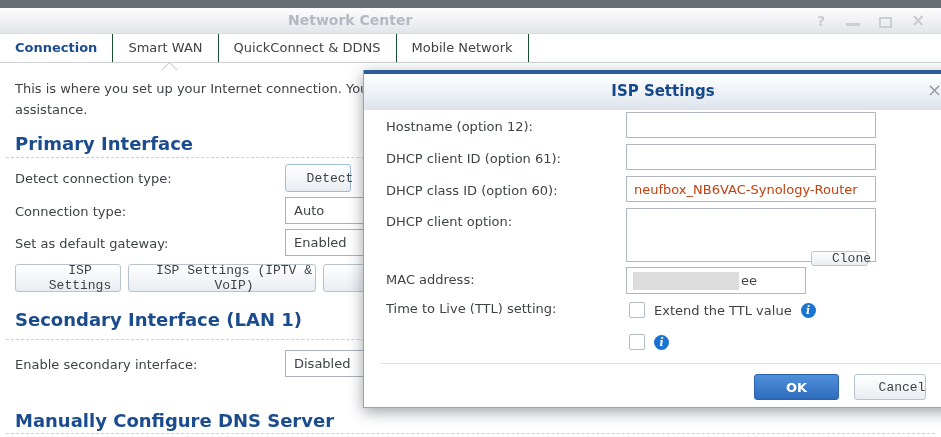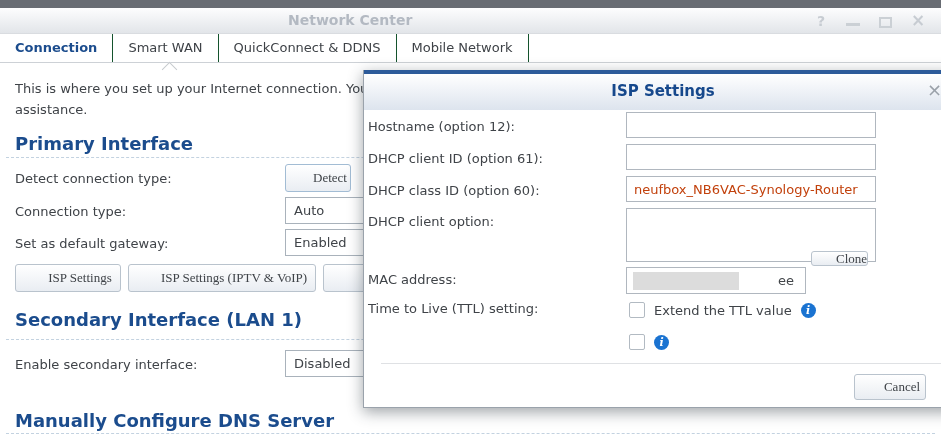--- a/index.html
+++ b/index.html
@@ -27,38 +27,38 @@
            border-top:1px solid #c6cace; border-left:1px solid #c6cace;
            transform:rotate(45deg); z-index:2; }
 
   
   .txt { position:absolute; white-space:nowrap; }
   .h-section { position:absolute; font-size:18px; font-weight:bold; color:#1b4c8d; white-space:nowrap; }
   .dash { position:absolute; left:6px; width:929px; border-top:1px dashed #c3d2e0; }
 
   .btn { position:absolute; background:linear-gradient(#ffffff,#e9edf2); border:1px solid #b9c3cd;
          border-radius:3px; font-size:13px; color:#3f4348; text-align:center; cursor:pointer;
-         font-family:Liberation Serif, serif; display:flex; align-items:center; justify-content:center;padding-left:24px; }
+         font-family:Liberation Mono, monospace; display:flex; align-items:center; justify-content:center;padding-left:24px; }
   .sel { position:absolute; background:#fff; border:1px solid #a9b2bb; height:27px; line-height:25px;
          padding-left:8px; width:220px; cursor:pointer; }
 
   
   .dialog { position:absolute; left:363px; top:70px; width:600px; height:338px; background:#fff;
             border:1px solid #9aa2ab; border-top:none; box-shadow:0 4px 14px rgba(40,50,60,.45); z-index:10; }
   .dlg-topbar { height:4px; background:#2d5b9a; }
   .dlg-header { height:36px; background:linear-gradient(#ffffff,#dde4ee); text-align:center; }
   .dlg-title { line-height:34px; font-weight:bold; font-size:15px; color:#16488c; }
   .dlg-close { position:absolute; left:563px; top:9px; font-size:18px; color:#9aa1a9; cursor:pointer; }
-  .dlg-label { position:absolute; left:4px; white-space:nowrap;text-align:center; }
+  .dlg-label { position:absolute; left:22px; white-space:nowrap;text-align:center; }
   .dlg-input { position:absolute; left:262px; width:250px; height:26px; border:1px solid #b0b7bf;
                padding:0 7px; font-size:13px; color:#c2410c; font-family:inherit; background:#fff; }
   .dlg-textarea { position:absolute; left:262px; top:138px; width:250px; height:54px;
                   border:1px solid #b0b7bf; resize:none; font-family:inherit; font-size:13px; }
   .mac-field { position:absolute; left:262px; top:197px; width:180px; height:27px;
-               border:1px solid #b0b7bf; background:#fff; display:flex; align-items:center;gap:37px; }
+               border:1px solid #b0b7bf; background:#fff; display:flex; align-items:center; }
   .mac-redact { width:106px; height:18px; background:#dcdcdc; margin-left:6px; }
   .mac-suffix { margin-left:2px; color:#42464a; }
   .clone-btn { left:447px; top:181px; width:57px; height:15px; }
   .ttl-row { position:absolute; left:265px; display:flex; align-items:center; gap:9px; }
   .cb { width:16px; height:16px; background:#fff; border:1px solid #b2bac2; border-radius:2px; cursor:pointer; }
   .info { width:15px; height:15px; border-radius:50%; background:#1a73d1; color:#fff; font-size:11px;
           font-style:italic; font-weight:bold; text-align:center; line-height:15px;
           font-family:"DejaVu Serif",serif; cursor:pointer; }
   .dlg-sep { position:absolute; left:17px; width:583px; top:293px; border-top:1px solid #dfe1e4; }
   .ok-btn { position:absolute; left:390px; top:304px; width:85px; height:26px;
@@ -149,16 +149,17 @@
       <span class="cb"></span>
       <span>Extend the TTL value</span>
       <span class="info">i</span>
     </div>
     <div class="ttl-row" style="top:264px;">
       <span class="cb"></span>
       <span class="info">i</span>
     </div>
 
     <div class="dlg-sep"></div>
+    <div class="ok-btn">OK</div>
     <div class="btn cancel-btn">Cancel</div>
   </div>
 
 </div>
 
 </body></html>

